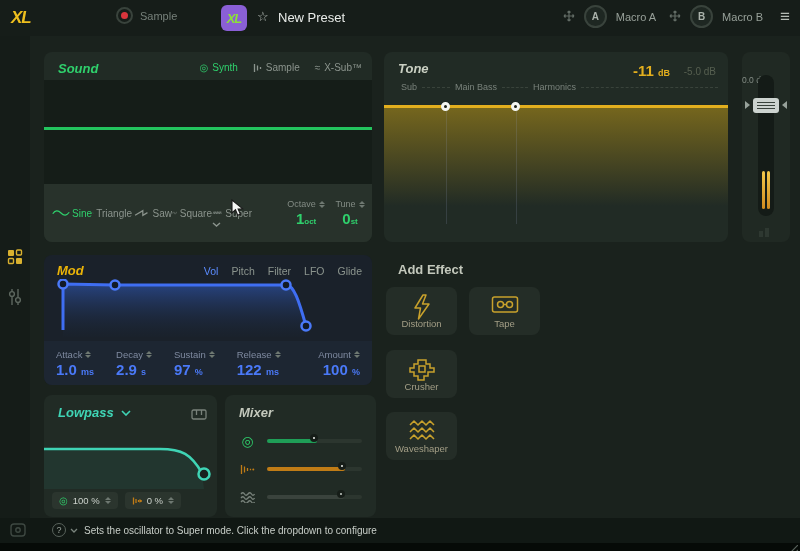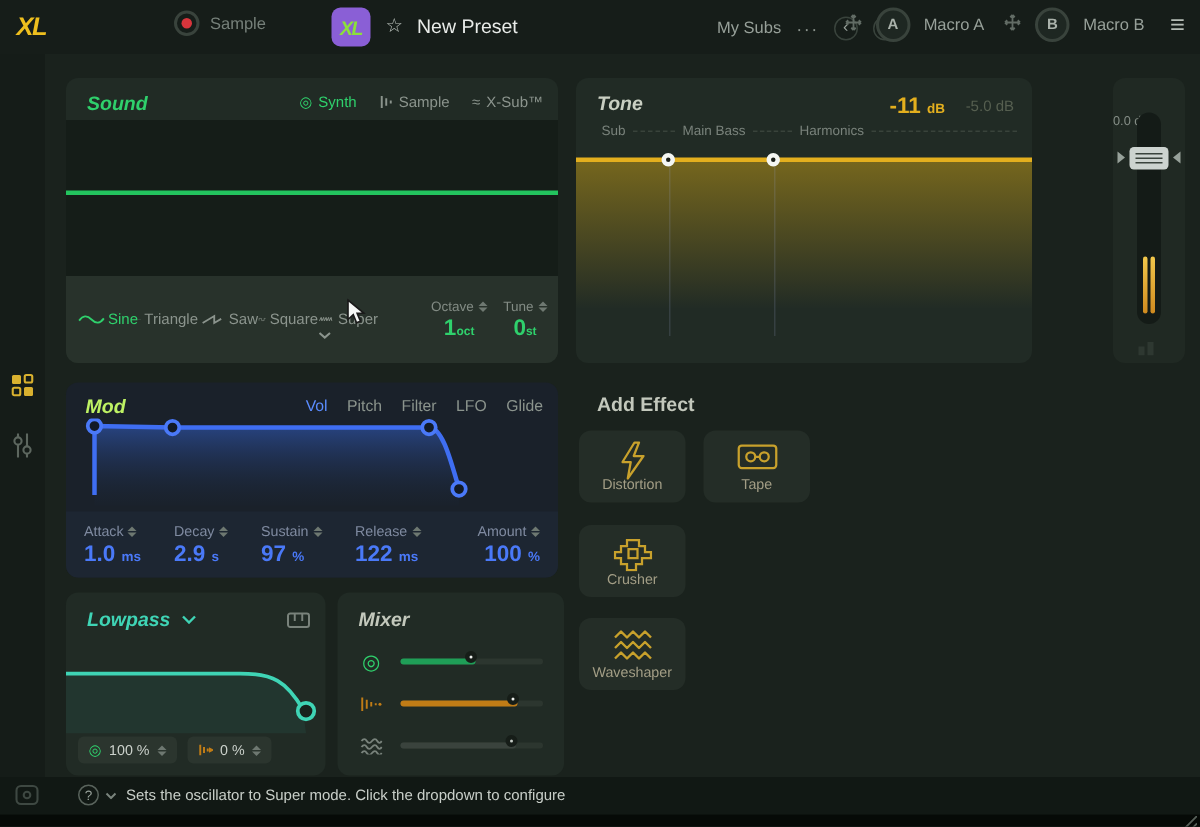--- a/index.html
+++ b/index.html
@@ -65,21 +65,21 @@
   .numctl-head { font-size:9px; color:#828b84; display:flex; gap:3px; align-items:center; }
   .numval { font-size:15px; font-weight:bold; color:#2fd06c; }
   .numunit { font-size:8px; font-weight:bold; }
   .stepper { display:inline-flex; flex-direction:column; gap:1px; }
   .tri-up { width:0; height:0; border-left:3px solid transparent; border-right:3px solid transparent;
             border-bottom:3px solid #6e7871; }
   .tri-dn { width:0; height:0; border-left:3px solid transparent; border-right:3px solid transparent;
             border-top:3px solid #6e7871; }
 
   
-  .tone { left:384px; top:52px; width:304px; height:190px; overflow:hidden; }
+  .tone { left:384px; top:52px; width:344px; height:190px; overflow:hidden; }
   .tone-title { position:absolute; left:14px; top:9px; color:#c9cfc2; }
   .tone-gain { position:absolute; right:58px; top:10px; font-size:15px; font-weight:bold; color:#e3af1e; }
   .tone-gain .u { font-size:9px; }
   .tone-gain2 { position:absolute; right:12px; top:14px; font-size:10px; color:#565f50; }
   .bands { position:absolute; left:12px; right:10px; top:30px; display:flex; align-items:center; }
   .band-lbl { font-size:9px; color:#79827b; padding:0 5px; white-space:nowrap; }
   .band-dash { border-top:1px dashed #39433b; height:0; }
   .eq-line { position:absolute; left:0; top:53px; width:352px; height:3px; background:#e3af1e; }
   .eq-fill { position:absolute; left:0; top:56px; width:352px; height:98px;
              background:linear-gradient(to bottom, rgba(200,160,22,.5), rgba(200,160,22,0)); }
@@ -98,21 +98,21 @@
                   border-radius:3px; display:flex; flex-direction:column; justify-content:center; gap:2px; padding:0 4px; }
   .meter-handle i { display:block; height:1px; background:#39433c; }
   .htri-r { position:absolute; left:3px; top:49px; width:0; height:0; border-top:4px solid transparent;
             border-bottom:4px solid transparent; border-left:5px solid #97a19a; }
   .htri-l { position:absolute; right:3px; top:49px; width:0; height:0; border-top:4px solid transparent;
             border-bottom:4px solid transparent; border-right:5px solid #97a19a; }
   .meter-foot { position:absolute; bottom:5px; width:100%; display:flex; justify-content:center; opacity:.35; }
 
   
   .mod { left:44px; top:255px; width:328px; height:130px; background:#1a212a; }
-  .mod-title { position:absolute; left:13px; top:8px; color:#bef264; }
+  .mod-title { position:absolute; left:13px; top:8px; color:#eab308; }
   .mod-tabs { position:absolute; right:10px; top:10px; display:flex; gap:13px; }
   .mod-tab { font-size:10.5px; color:#8b948d; }
   .mod-tab.active { color:#5b8cff; }
   .env-svg { position:absolute; left:0; top:24px; }
   .mod-params { position:absolute; left:0; bottom:0; width:328px; height:44px; background:#1d2632;
                 border-radius:0 0 8px 8px; display:flex; align-items:center; padding:0 12px; gap:22px; }
   .mparam { display:flex; flex-direction:column; gap:1px; }
   .mparam:last-child { margin-left:auto; align-items:flex-end; }
   .mparam-head { font-size:9.5px; color:#7f8aa0; display:flex; gap:3px; align-items:center; }
   .mparam-val { font-size:15px; font-weight:bold; color:#4a79f8; }
@@ -169,26 +169,20 @@
       <span class="rec-ring">
           <span class="rec-dot"></span>
         </span>
       <span class="sample-label">Sample</span>
     </div>
 
     <div class="preset-badge">XL</div>
     <div class="star">☆</div>
     <div class="preset-name">New Preset</div>
 
-    <div class="bank">
-      <span class="bank-label">My Subs</span>
-      <span class="dots">···</span>
-      <span class="chev-circle">‹</span>
-      <span class="chev-circle">›</span>
-    </div>
 
     <div class="macros">
       <span class="move-icon">
         <svg width="12" height="12" viewBox="0 0 12 12" fill="none" stroke="#626c65" stroke-width="1.2">
           <path d="M6 1v10M1 6h10M6 1l-1.5 1.5M6 1l1.5 1.5M6 11l-1.5-1.5M6 11l1.5-1.5M1 6l1.5-1.5M1 6l1.5 1.5M11 6l-1.5-1.5M11 6l-1.5 1.5"></path>
         </svg>
       </span>
       <span class="knob">A</span>
       <span class="macro-label">Macro A</span>
       <span class="move-icon">

